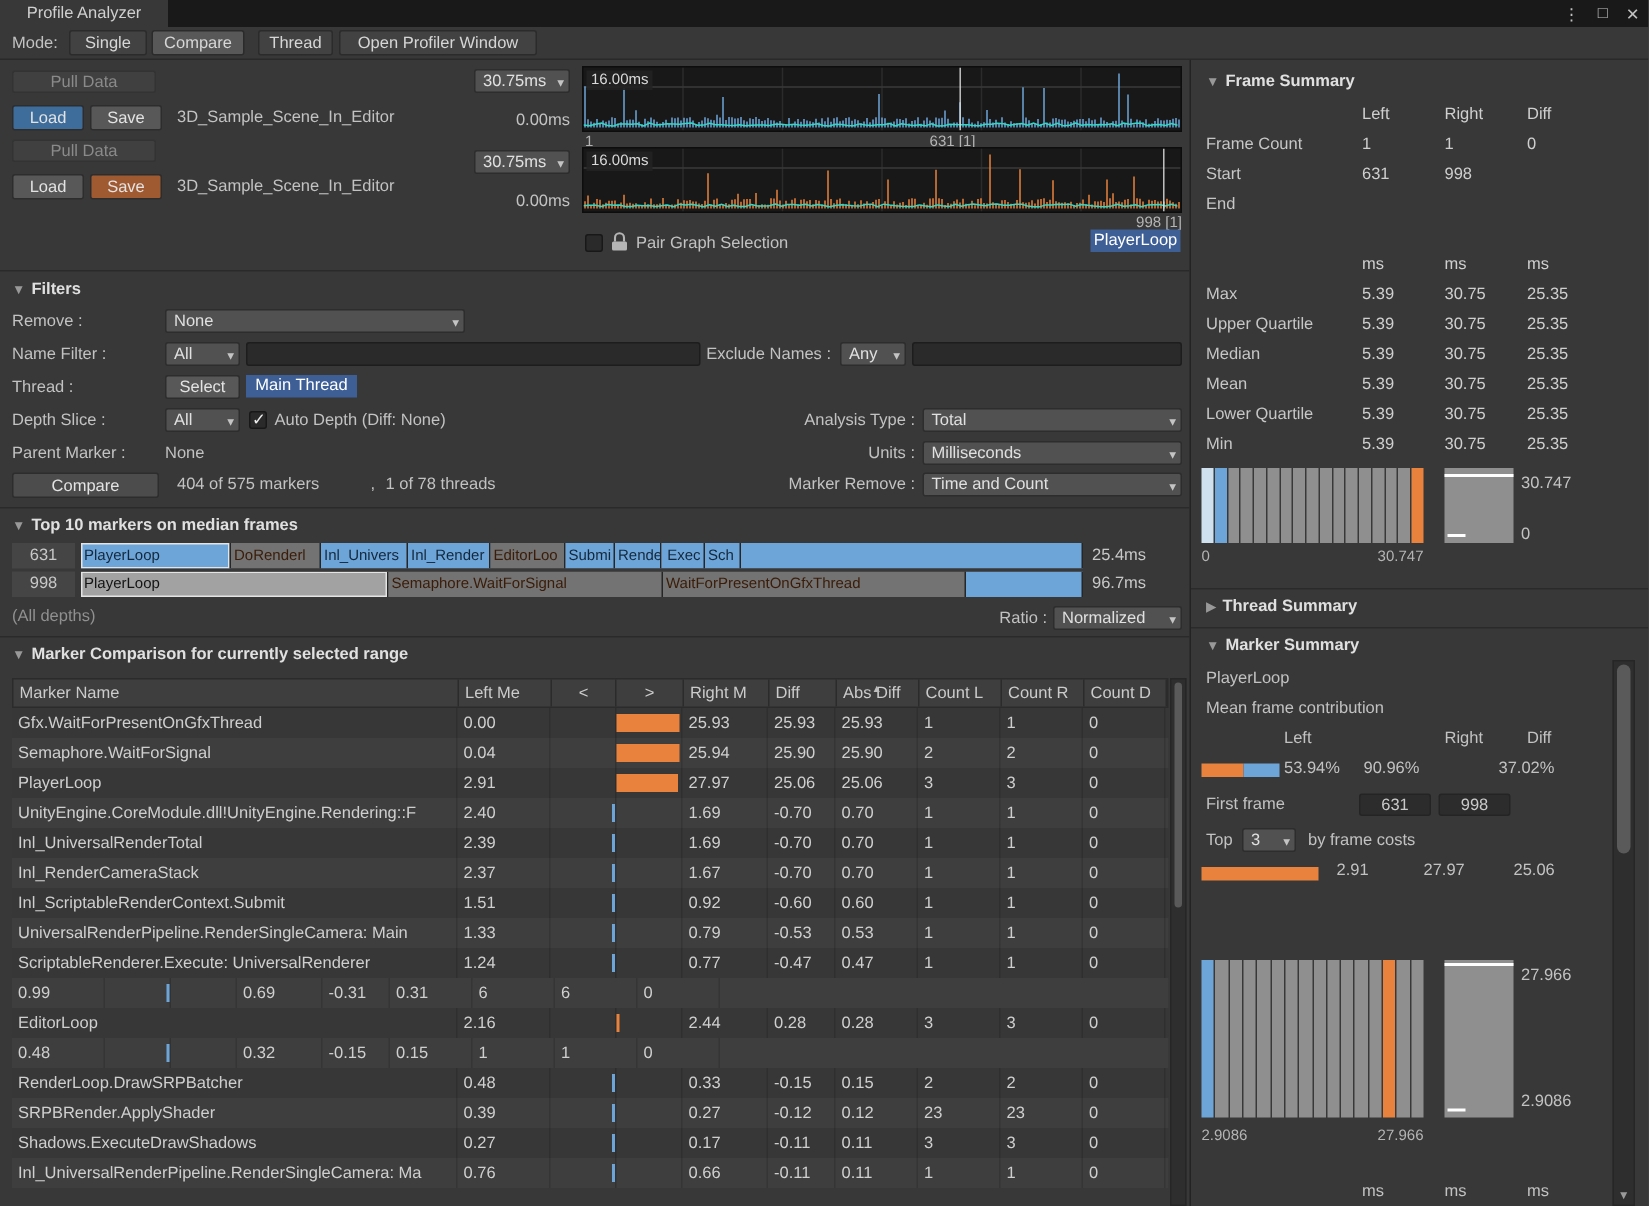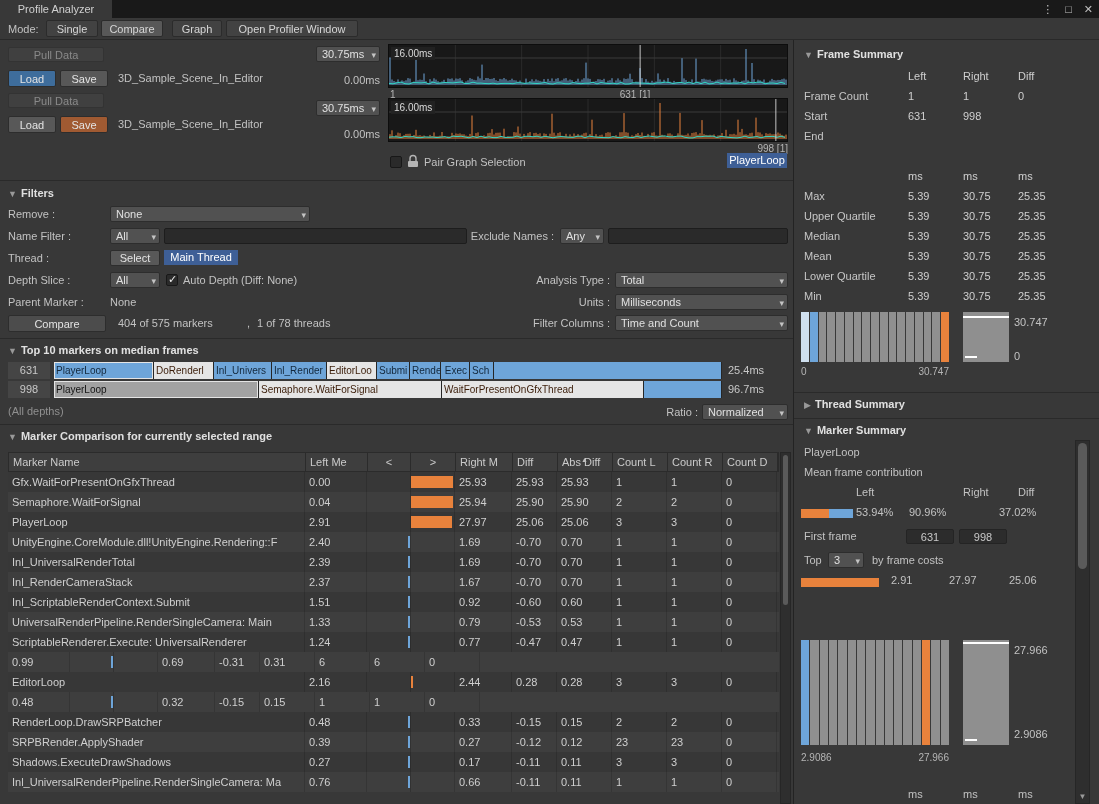--- a/index.html
+++ b/index.html
@@ -35,21 +35,21 @@
   
   .graph{position:absolute;background:#181818;border:1px solid #0d0d0d;box-sizing:border-box}
   .thr{position:absolute;left:2px;top:2px;background:rgba(35,35,35,.92);color:#dadada;padding:0 3px;font-size:10px;line-height:13px}
   .axis{color:#b5b5b5;font-size:10px}
   
   .t10row{position:absolute;left:8px;height:17px;display:flex}
   .fbadge{width:42px;background:#454545;color:#c8c8c8;text-align:center;line-height:17px;margin-right:4px}
   .t10bar{width:668px;display:flex;overflow:hidden}
   .seg{height:17px;line-height:17px;font-size:10px;padding:0 2px;box-sizing:border-box;border-right:1px solid #262626;overflow:hidden;white-space:nowrap}
   .seg.b{background:#6ea5d9;color:#13283c}
-  .seg.o{background:#e5e5e5;color:#3a1c08}
+  .seg.o{background:#737373;color:#3a1c08}
   .seg.g{background:#a2a2a2;color:#141414}
   .seg.sel{box-shadow:inset 0 0 0 1px #e4e4e4}
   .t10total{margin-left:6px;line-height:17px;color:#c8c8c8}
   
   .mt-head{position:absolute;left:8px;top:452px;height:20px;display:flex;background:#3e3e3e;border:1px solid #2b2b2b;box-sizing:border-box}
   .hc{line-height:18px;padding:0 4px;border-right:1px solid #2b2b2b;box-sizing:border-box;color:#cbcbcb;white-space:nowrap;overflow:hidden;position:relative}
   .sort-arrow{position:absolute;top:-2px;left:50%;margin-left:-4px;font-size:7px;color:#bdbdbd}
   .mt-rows{position:absolute;left:8px;top:472px;width:771px;overflow:hidden}
   .tr{display:flex;height:20px;background:#373737}
   .tr.alt{background:#3e3e3e}
@@ -86,21 +86,21 @@
       <span>⋮</span>
       <span>□</span>
       <span>✕</span>
     </div>
   </div>
 
   <div class="toolbar"></div>
   <span class="abs lbl" style="left:8px;top:23px">Mode:</span>
   <div class="tbtn" style="left:46px;width:52px">Single</div>
   <div class="tbtn active" style="left:101px;width:62px">Compare</div>
-  <div class="tbtn" style="left:172px;width:50px">Graph</div>
+  <div class="tbtn" style="left:172px;width:50px">Thread</div>
   <div class="tbtn" style="left:226px;width:132px">Open Profiler Window</div>
 
   <div class="btn-disabled" style="left:8px;top:47px;width:96px;height:15px;line-height:14px">Pull Data</div>
   <div class="btn btn-blue" style="left:8px;top:70px;width:48px;height:17px;line-height:16px">Load</div>
   <div class="btn" style="left:60px;top:70px;width:48px;height:17px;line-height:16px">Save</div>
   <span class="abs lbl" style="left:118px;top:72px">3D_Sample_Scene_In_Editor</span>
 
   <div class="btn-disabled" style="left:8px;top:93px;width:96px;height:15px;line-height:14px">Pull Data</div>
   <div class="btn" style="left:8px;top:116px;width:48px;height:17px;line-height:16px">Load</div>
   <div class="btn btn-orange" style="left:60px;top:116px;width:48px;height:17px;line-height:16px">Save</div>
@@ -178,21 +178,21 @@
 
   <span class="abs lbl" style="left:8px;top:296px">Parent Marker :</span>
   <span class="abs lbl" style="left:110px;top:296px">None</span>
   <span class="abs lbl" style="left:560px;top:296px;width:50px;text-align:right">Units :</span>
   <div class="dd" style="left:615px;top:294px;width:173px">Milliseconds</div>
 
   <div class="btn" style="left:8px;top:315px;width:98px;height:17px;line-height:16px;background:#4c4c4c">Compare</div>
   <span class="abs lbl" style="left:118px;top:317px">404 of 575 markers</span>
   <span class="abs lbl" style="left:247px;top:317px">,</span>
   <span class="abs lbl" style="left:257px;top:317px">1 of 78 threads</span>
-  <span class="abs lbl" style="left:515px;top:317px;width:95px;text-align:right">Filter Columns :</span>
+  <span class="abs lbl" style="left:515px;top:317px;width:95px;text-align:right">Marker Remove :</span>
   <div class="dd" style="left:615px;top:315px;width:173px">Time and Count</div>
 
   <div class="divider" style="left:0;top:338px;width:793px"></div>
   <div class="abs sec-h" style="left:8px;top:344px"><span class="tri">▼</span><span>Top 10 markers on median frames</span></div>
 
   <div class="t10row" style="top:362px">
     <div class="fbadge">631</div>
     <div class="t10bar" id="t10bar0">
         <div class="seg b sel" style="width: 100px;">PlayerLoop</div>
         <div class="seg o" style="width: 60px;">DoRenderl</div>

